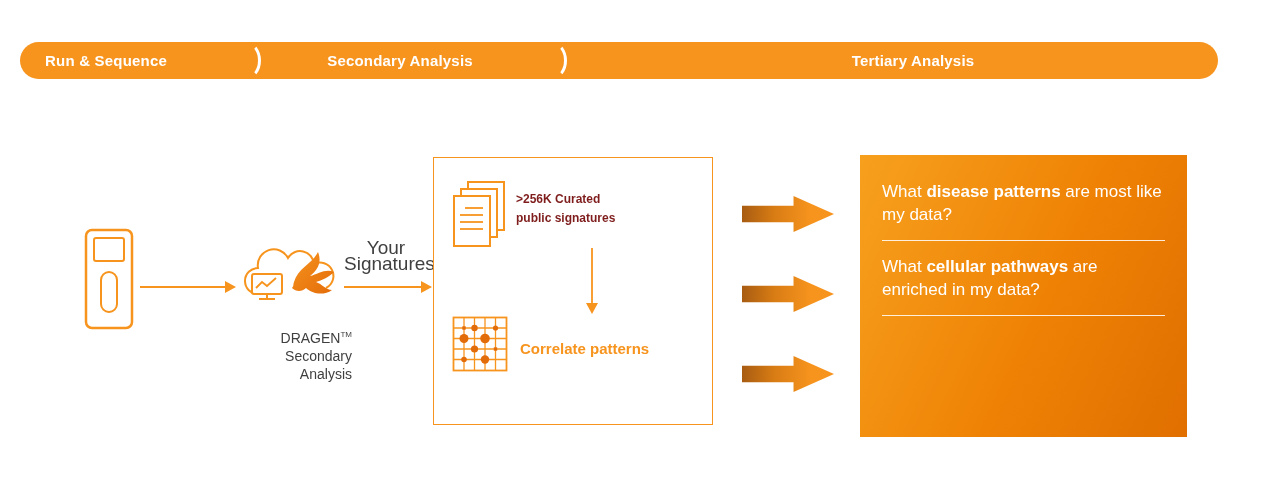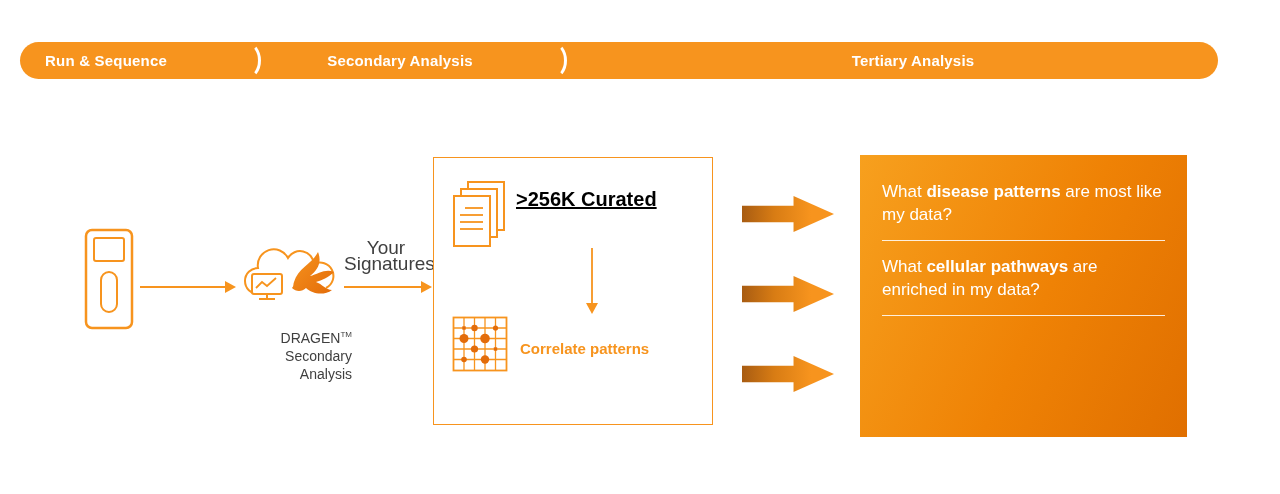--- a/index.html
+++ b/index.html
@@ -25,21 +25,21 @@
                   color:#3f3f3f; font-size:14px; line-height:18px; }
   .dragen-label sup { font-size:8px; }
   .your-sig { position:absolute; left:344px; top:240px; width:84px; text-align:center;
               color:#3f3f3f; font-size:19px; line-height:16px; }
 
   
   .sig-box { position:absolute; left:433px; top:157px; width:280px; height:268px;
              border:1.5px solid #F7941E; background:#fff; }
   .docs-icon { position:absolute; left:18px; top:22px; }
   .curated { position:absolute; left:82px; top:32px; width:180px;
-             color:#000000; font-weight:bold; font-size:20px; line-height:19px;text-decoration:underline; }
+             color:#7f1d1d; font-weight:bold; font-size:12px; line-height:19px; }
   .down-arrow { position:absolute; left:148px; top:90px; }
   .grid-icon { position:absolute; left:18px; top:158px; }
   .correlate { position:absolute; left:86px; top:182px; width:170px;
                color:#F7941E; font-weight:bold; font-size:15px; }
 
   
   .block-arrow { position:absolute; left:742px; width:92px; height:36px;
                  background:linear-gradient(90deg,#a85c12 0%,#d87c14 35%,#F7941E 75%);
                  clip-path:polygon(0 27%,56% 27%,56% 0,100% 50%,56% 100%,56% 73%,0 73%); }
   .ba1 { top:196px; } .ba2 { top:276px; } .ba3 { top:356px; }
@@ -120,20 +120,21 @@
       <rect x="16" y="2" width="36" height="48" fill="#ffffff" stroke="#F7941E" stroke-width="2"></rect>
       <rect x="9" y="9" width="36" height="48" fill="#ffffff" stroke="#F7941E" stroke-width="2"></rect>
       <rect x="2" y="16" width="36" height="50" fill="#ffffff" stroke="#F7941E" stroke-width="2"></rect>
       <line x1="13" y1="28" x2="31" y2="28" stroke="#F7941E" stroke-width="1.8"></line>
       <line x1="8" y1="35" x2="31" y2="35" stroke="#F7941E" stroke-width="1.8"></line>
       <line x1="8" y1="42" x2="31" y2="42" stroke="#F7941E" stroke-width="1.8"></line>
       <line x1="8" y1="49" x2="31" y2="49" stroke="#F7941E" stroke-width="1.8"></line>
     </svg>
     <div class="curated">
       <div>&gt;256K Curated</div>
+      <div>public signatures</div>
     </div>
     <svg class="down-arrow" width="20" height="66" viewBox="0 0 20 66">
       <line x1="10" y1="0" x2="10" y2="55" stroke="#F7941E" stroke-width="1.8"></line>
       <polygon points="4,55 10,66 16,55" fill="#F7941E"></polygon>
     </svg>
     <svg class="grid-icon" width="56" height="56" viewBox="0 0 56 56">
       <rect x="1.5" y="1.5" width="53" height="53" fill="none" stroke="#F7941E" stroke-width="1.8"></rect>
       <line x1="12" y1="1.5" x2="12" y2="54.5" stroke="#F7941E" stroke-width="1.3"></line>
       <line x1="22.5" y1="1.5" x2="22.5" y2="54.5" stroke="#F7941E" stroke-width="1.3"></line>
       <line x1="33" y1="1.5" x2="33" y2="54.5" stroke="#F7941E" stroke-width="1.3"></line>

